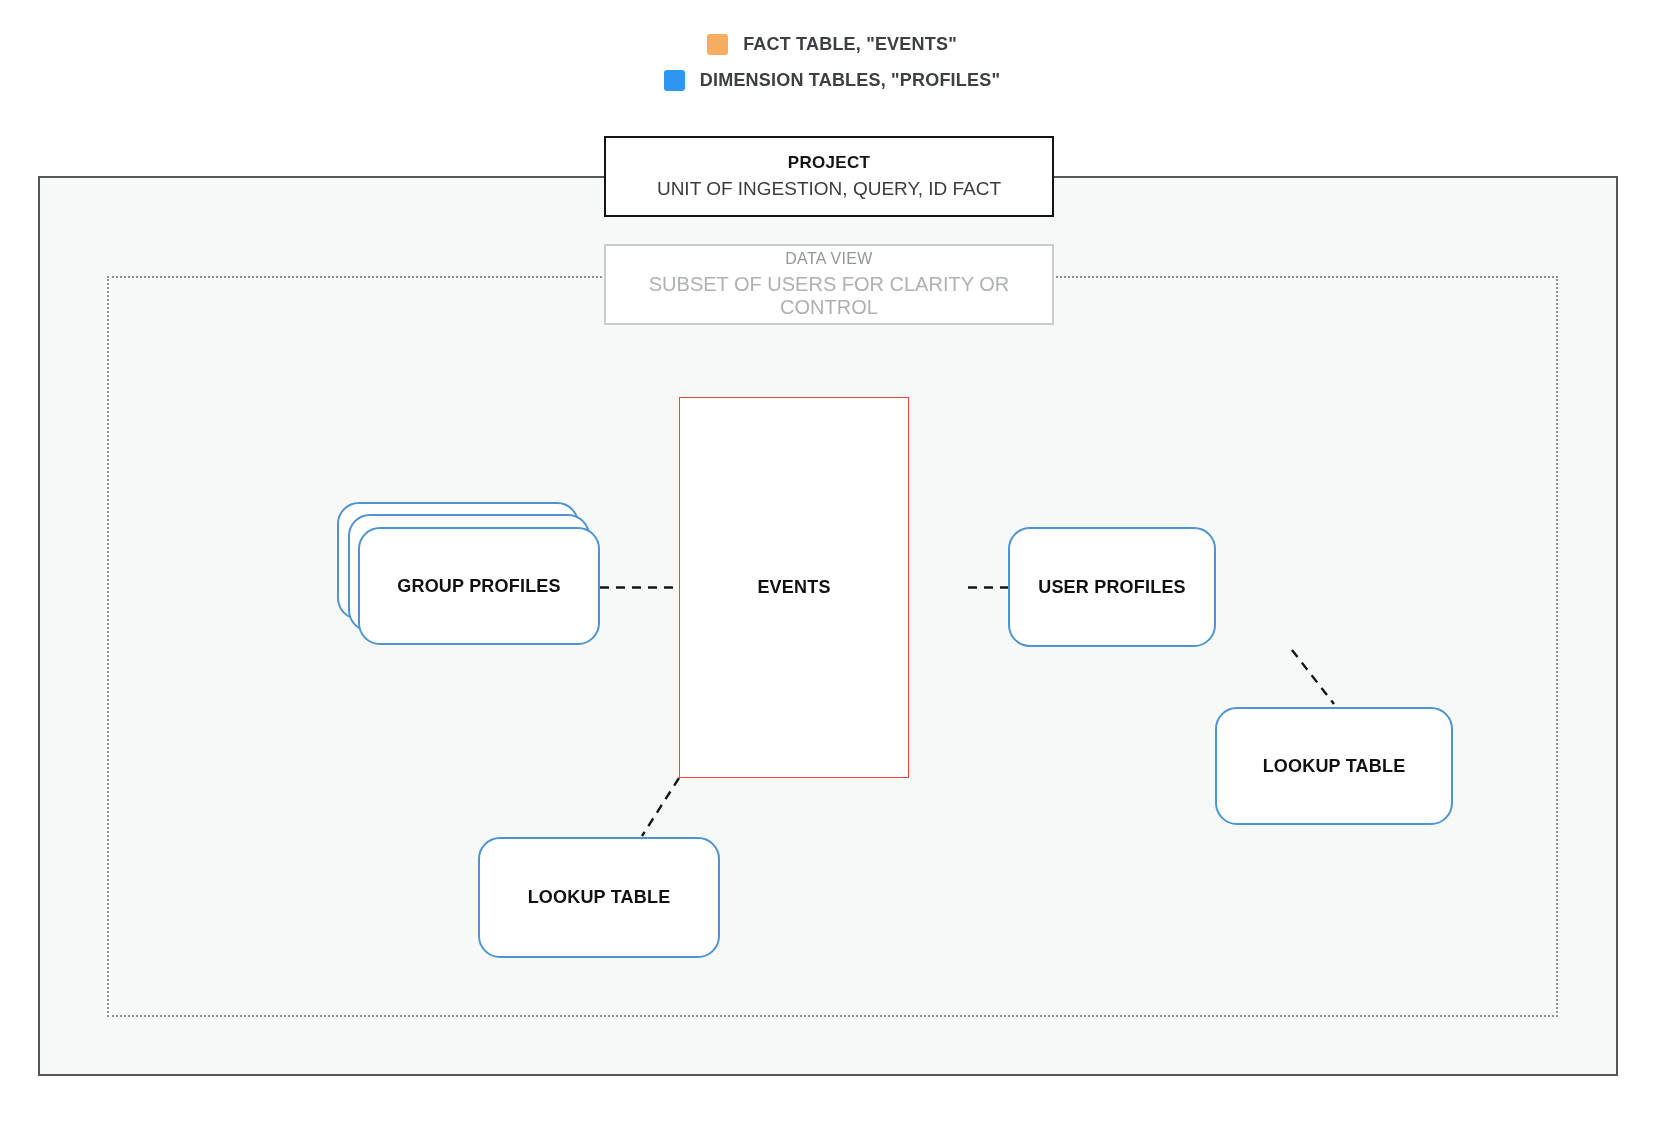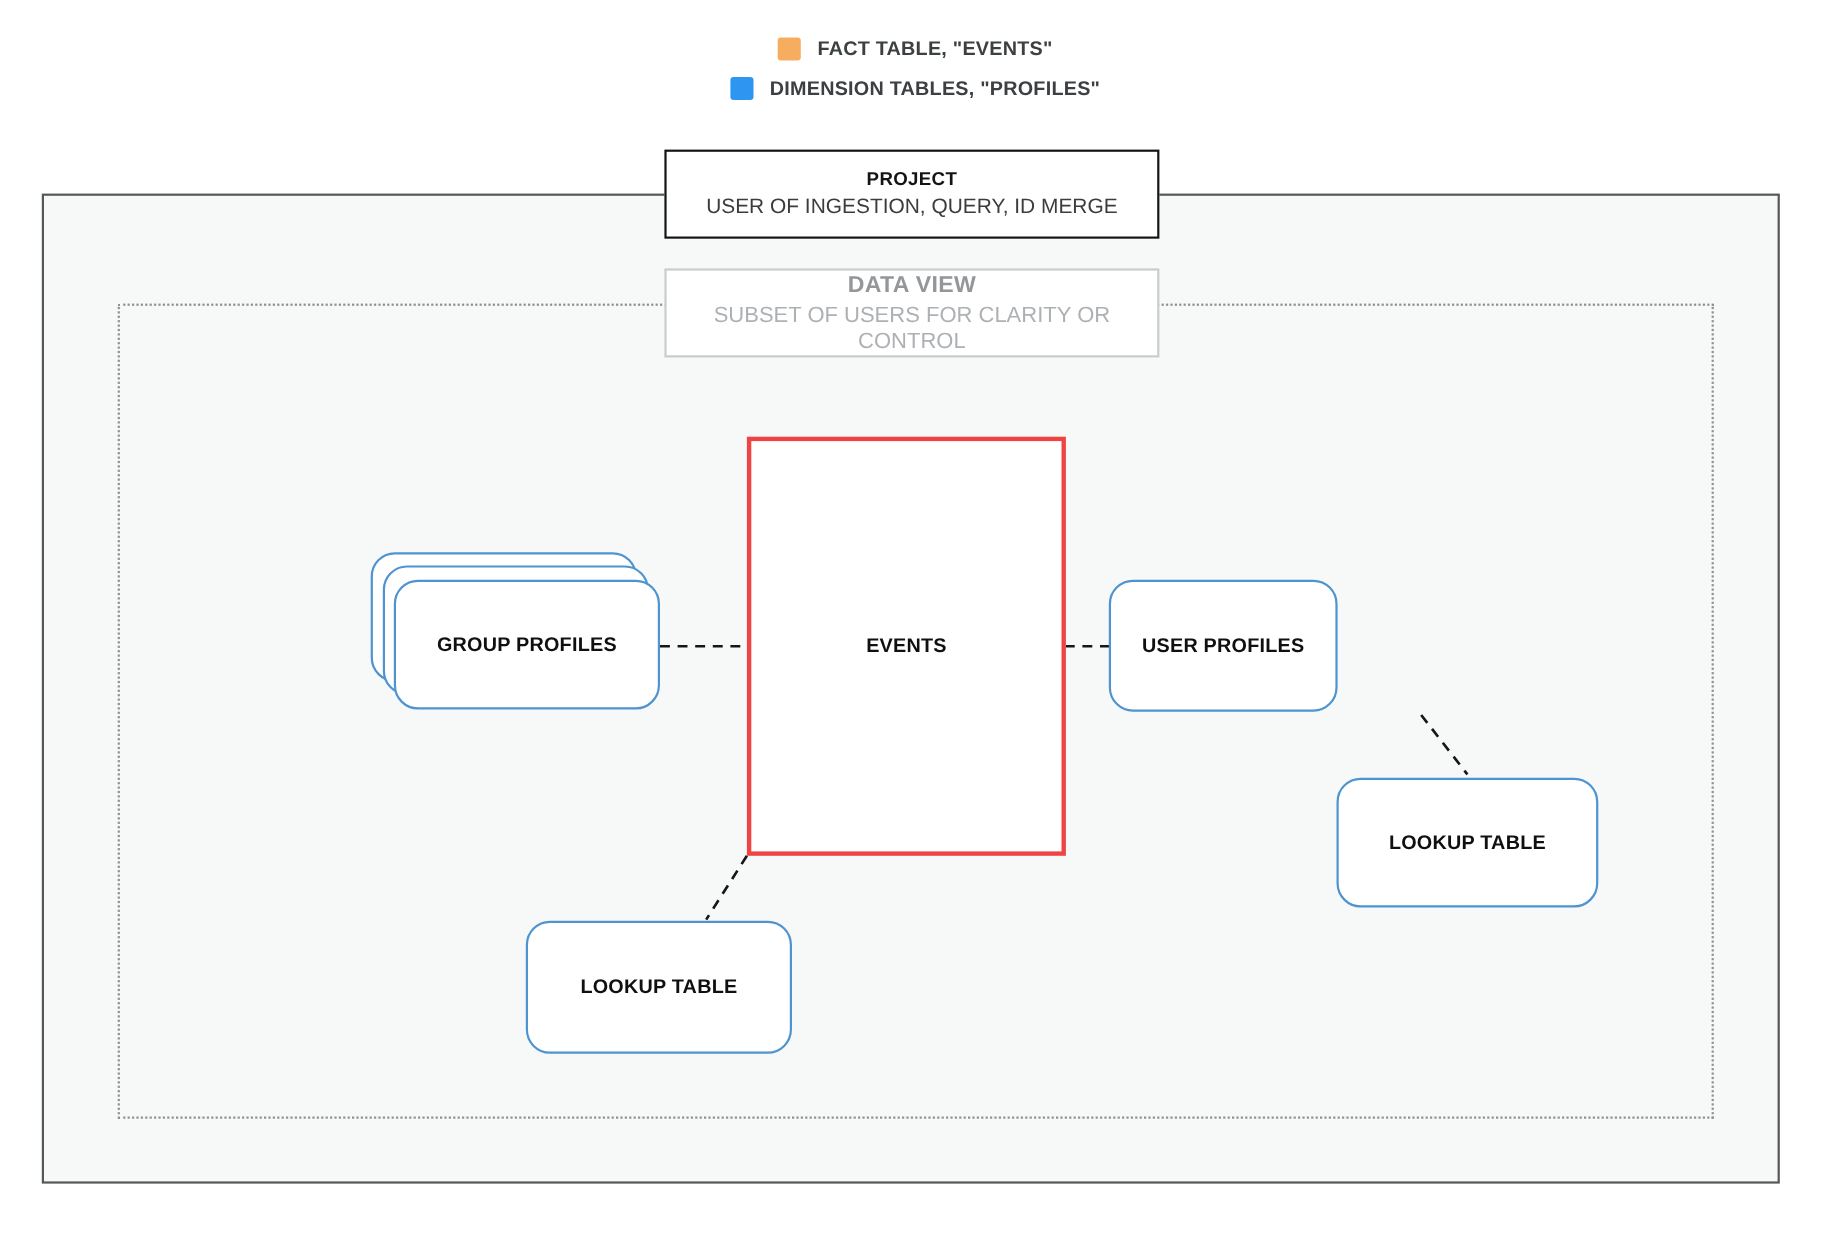--- a/index.html
+++ b/index.html
@@ -74,21 +74,21 @@
   .project-box {
     top: 136px;
     border: 2px solid #141414;
   }
   .project-box .box-title   { font-size: 17px; font-weight: bold; color: #141414; letter-spacing: 0.3px; }
   .project-box .box-subtitle{ font-size: 19px; color: #3a3c3e; }
   .dataview-box {
     top: 244px;
     border: 2px solid #c9cbcd;
   }
-  .dataview-box .box-title   { font-size: 21px; font-weight: bold; color: #94979a; letter-spacing: 0.3px; }
+  .dataview-box .box-title   { font-size: 16px; font-weight: normal; color: #94979a; letter-spacing: 0.3px; }
   .dataview-box .box-subtitle{ font-size: 20px; color: #aeb1b4; }
 
   
   .connectors {
     position: absolute;
     left: 0; top: 0;
     width: 1664px; height: 1128px;
     z-index: 5;
     pointer-events: none;
   }
@@ -110,22 +110,22 @@
   }
   .node-label {
     font-size: 18px;
     font-weight: bold;
     color: #101010;
     letter-spacing: 0.2px;
     text-align: center;
   }
   .fact-node {
     left: 679px; top: 397px;
-    width: 290px; height: 381px;
-    border: 4px solid #ef4444;
+    width: 230px; height: 381px;
+    border: 1px solid #ef4444;
   }
   .dim-card {
     border: 2px solid #4e94d0;
     border-radius: 22px;
   }
   .user-profiles-node   { left: 1008px; top: 527px; width: 208px; height: 120px; }
   .lookup-right-node    { left: 1215px; top: 707px; width: 238px; height: 118px; }
   .lookup-bottom-node   { left: 478px;  top: 837px; width: 242px; height: 121px; }
 
   
@@ -148,21 +148,21 @@
       <span class="legend-label">DIMENSION TABLES, "PROFILES"</span>
     </div>
   </div>
 
   <div class="outer-box"></div>
 
   <div class="dotted-box"></div>
 
   <div class="label-box project-box">
     <div class="box-title">PROJECT</div>
-    <div class="box-subtitle">USER OF INGESTION, QUERY, ID MERGE</div>
+    <div class="box-subtitle">UNIT OF INGESTION, QUERY, ID FACT</div>
   </div>
 
   <div class="label-box dataview-box">
     <div class="box-title">DATA VIEW</div>
     <div class="box-subtitle">SUBSET OF USERS FOR CLARITY OR CONTROL</div>
   </div>
 
   <svg class="connectors" viewBox="0 0 1664 1128" xmlns="http://www.w3.org/2000/svg">
     <path class="connector-line" d="M600 587.5 L679 587.5"></path>
     <path class="connector-line" d="M968 587.5 L1055 587.5"></path>

